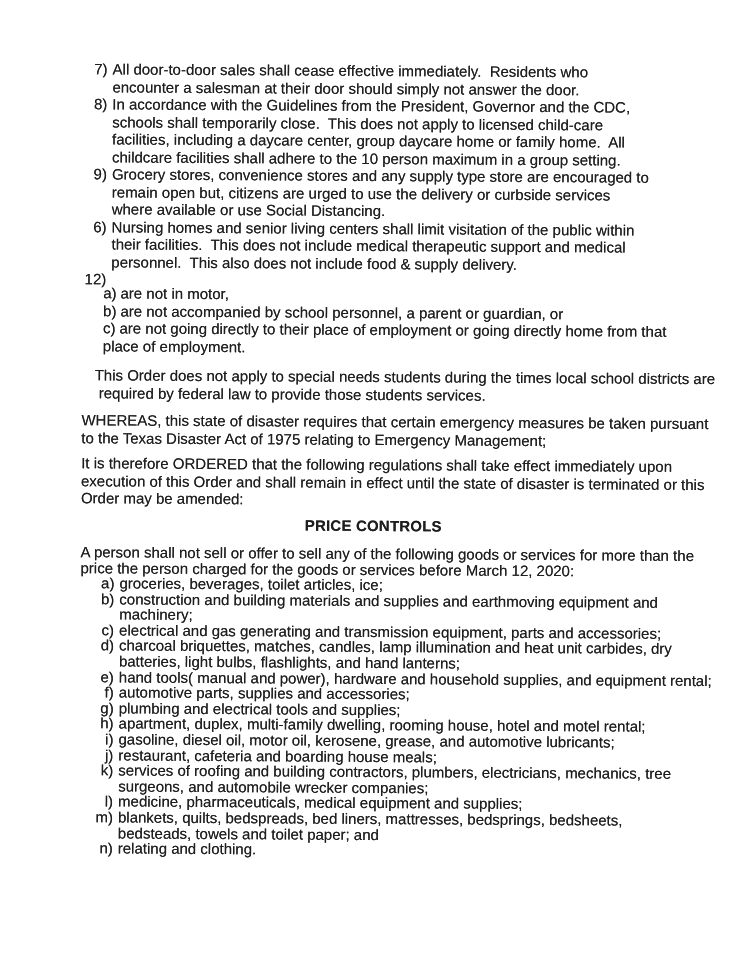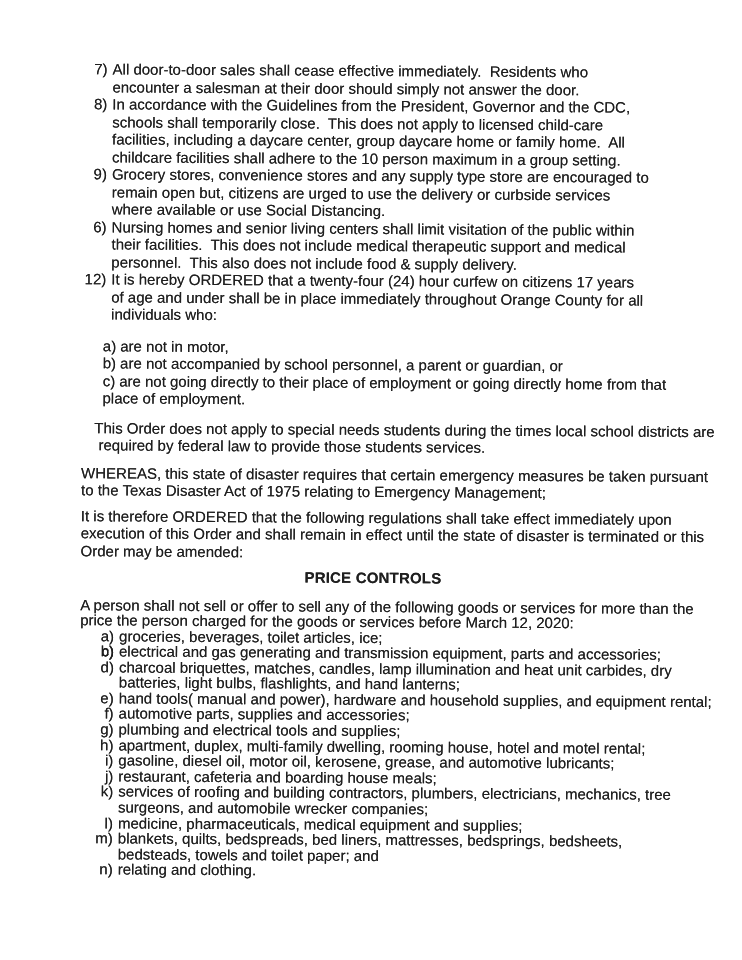--- a/index.html
+++ b/index.html
@@ -95,23 +95,20 @@
 
     <div class="nitem">
       <span class="nnum">6)</span>
       <span class="txt">Nursing homes and senior living centers shall limit visitation of the public within
 their facilities.  This does not include medical therapeutic support and medical
 personnel.  This also does not include food &amp; supply delivery.</span>
     </div>
 
     <div class="nitem">
       <span class="nnum">12)</span>
-      <span class="txt">It is hereby ORDERED that a twenty-four (24) hour curfew on citizens 17 years
-of age and under shall be in place immediately throughout Orange County for all
-individuals who:</span>
     </div>
 
     <div class="sublist">
       <div class="subitem">
         <span class="subletter">a)</span><span class="txt">are not in motor,</span>
       </div>
       <div class="subitem">
         <span class="subletter">b)</span><span class="txt">are not accompanied by school personnel, a parent or guardian, or</span>
       </div>
       <div class="subitem">
@@ -137,20 +134,22 @@
   <p class="para para-intro">A person shall not sell or offer to sell any of the following goods or services for more than the
 price the person charged for the goods or services before March 12, 2020:</p>
 
   <div class="plist">
     <div class="pitem">
       <span class="pletter">a)</span>
       <span class="txt">groceries, beverages, toilet articles, ice;</span>
     </div>
     <div class="pitem">
       <span class="pletter">b)</span>
+      <span class="txt">construction and building materials and supplies and earthmoving equipment and
+machinery;</span>
     </div>
     <div class="pitem">
       <span class="pletter">c)</span>
       <span class="txt">electrical and gas generating and transmission equipment, parts and accessories;</span>
     </div>
     <div class="pitem">
       <span class="pletter">d)</span>
       <span class="txt">charcoal briquettes, matches, candles, lamp illumination and heat unit carbides, dry
 batteries, light bulbs, flashlights, and hand lanterns;</span>
     </div>

